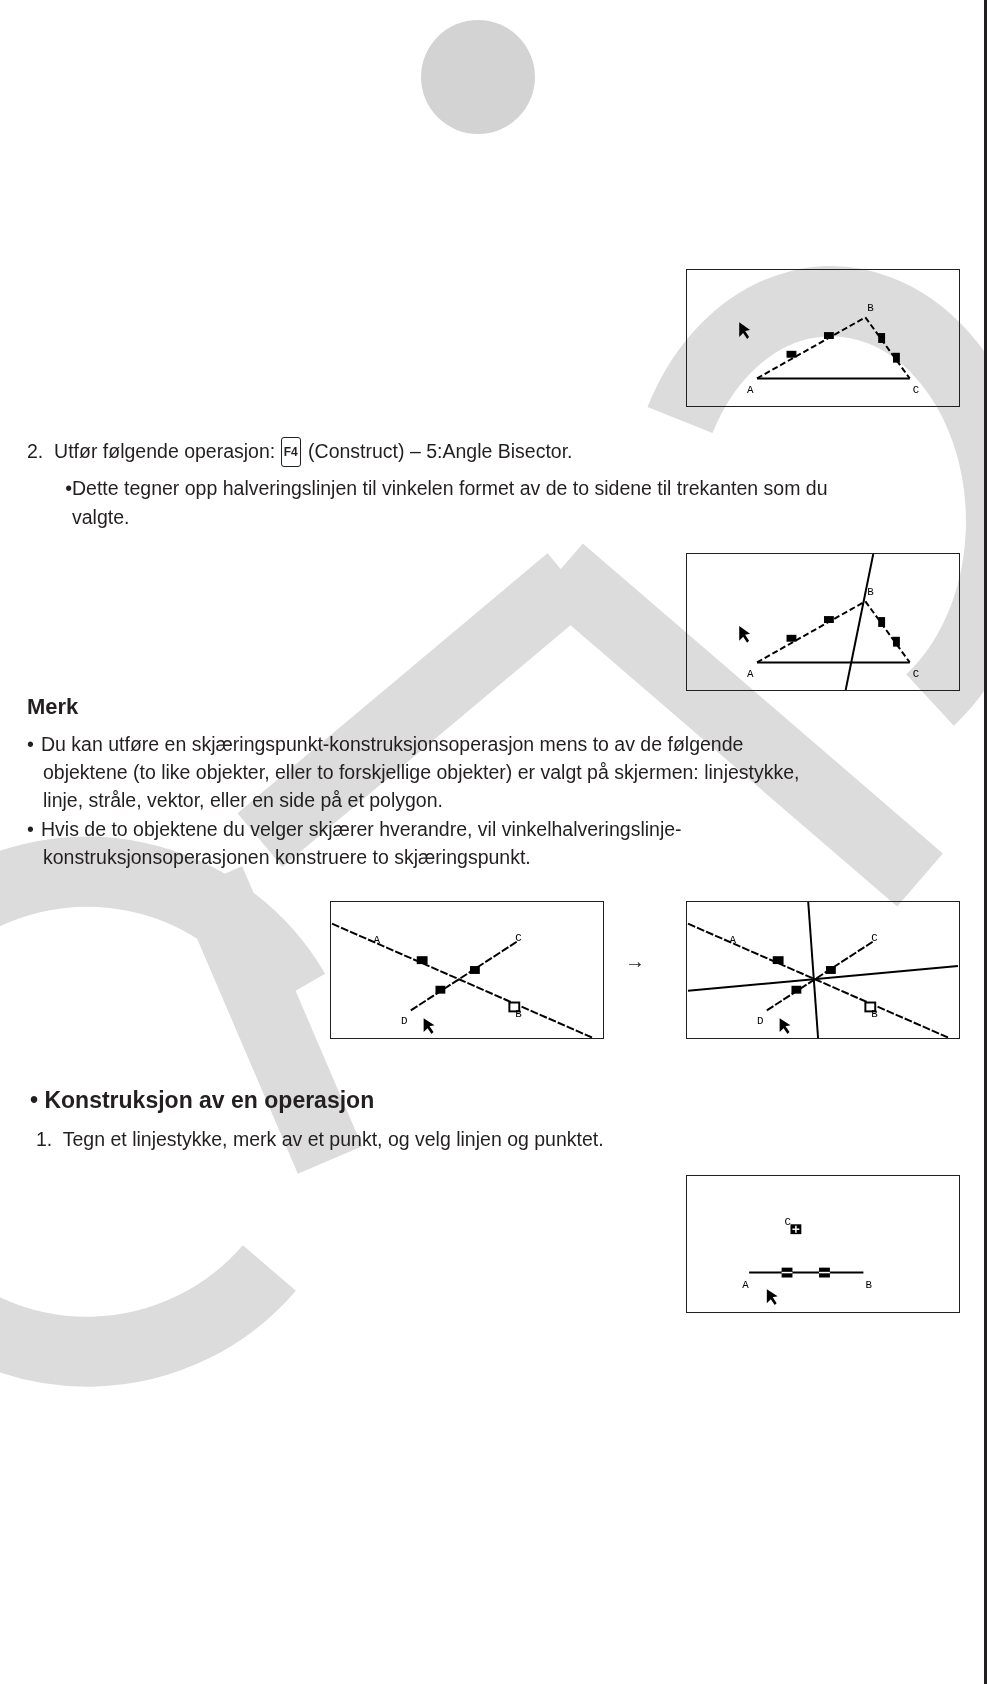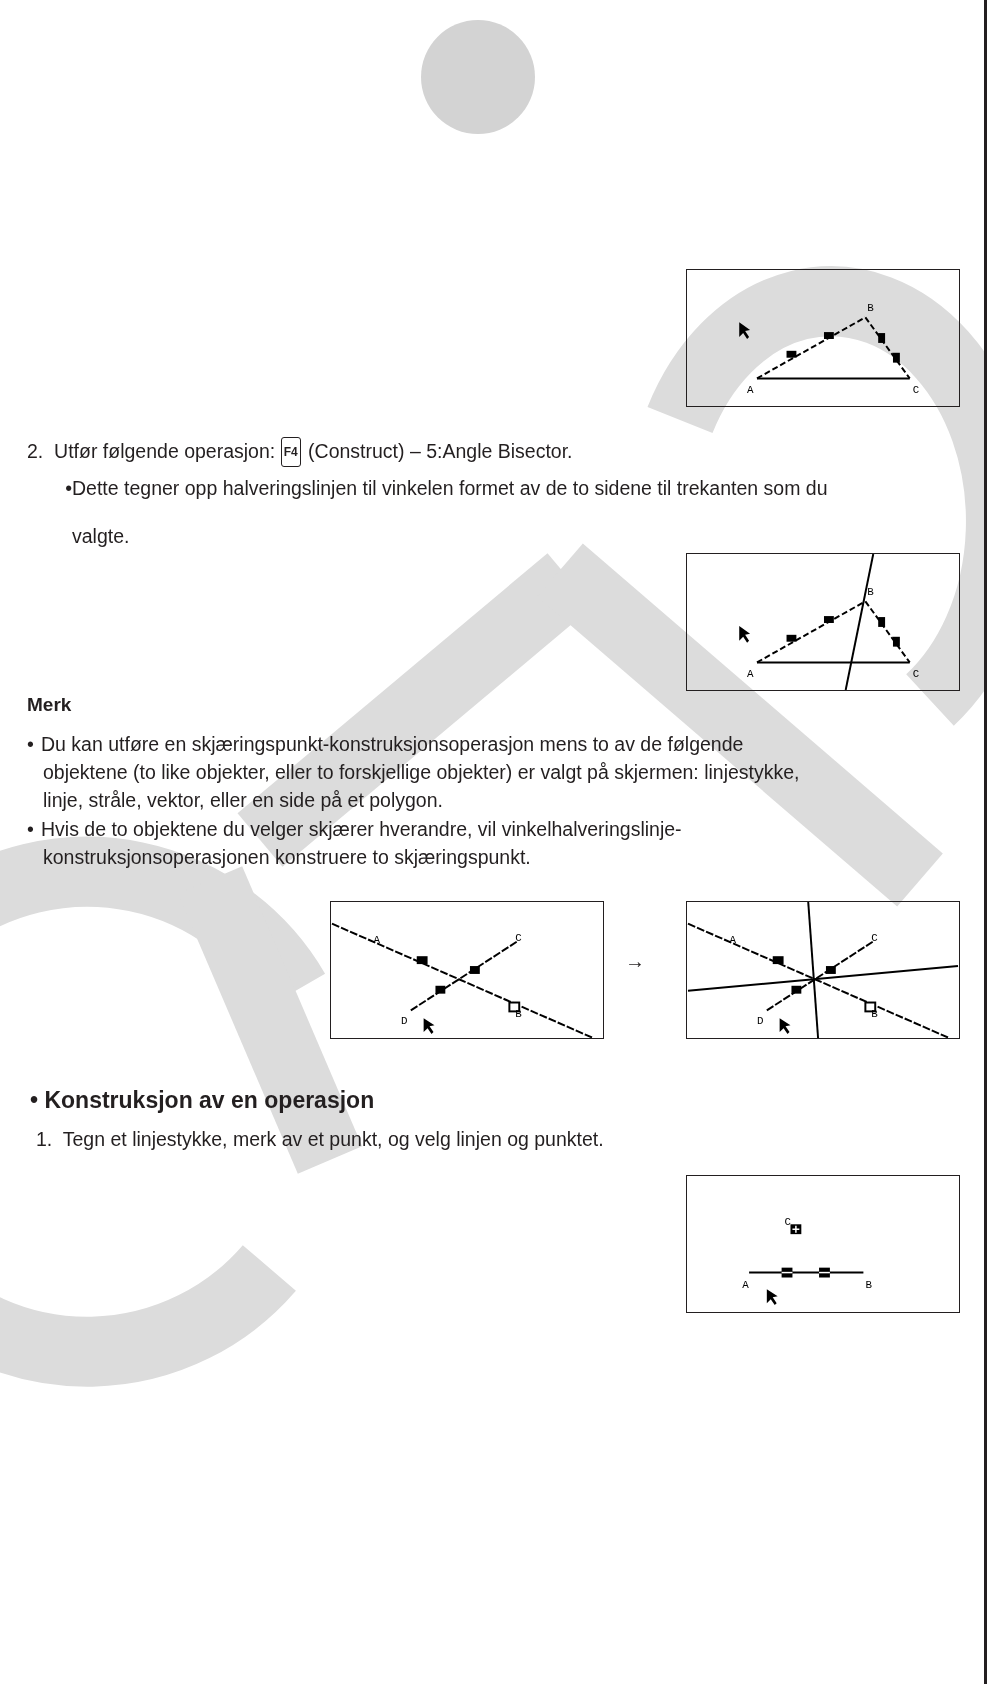--- a/index.html
+++ b/index.html
@@ -9,21 +9,21 @@
     font-family:"Liberation Sans", sans-serif;
   }
   .watermark { position:absolute; left:0; top:0; width:987px; height:1684px; pointer-events:none; }
   .right-bar { position:absolute; left:984px; top:0; width:3px; height:1684px; background:#231f20; }
   .text { position:absolute; font-size:19.5px; line-height:28px; white-space:nowrap; }
   .keycap {
     display:inline-block; border:1.5px solid #231f20; border-radius:3px;
     font-size:12px; line-height:14px; padding:7px 2px; margin-right:2px;
     vertical-align:2px; font-weight:bold;
   }
-  .merk { position:absolute; left:27px; top:694px; font-weight:bold; font-size:19px; }
+  .merk { position:absolute; left:27px; top:694px; font-weight:bold; font-size:22px; }
   .heading { position:absolute; left:30px; top:1087px; font-weight:bold; font-size:23px; }
   .bullet { display:inline-block; width:14px; }
   .screen {
     position:absolute; width:274px; height:138px; border:1.5px solid #231f20;
     background:transparent; box-sizing:border-box;
   }
   .screen svg { width:100%; height:100%; display:block; }
   .arrow { position:absolute; left:625px; top:950px; font-size:20px; }
 </style>
 </head>
@@ -66,21 +66,21 @@
 
 <div class="text" style="left:27px; top:437px;">
   <span>2.</span>&nbsp;
   <span>Utfør følgende operasjon: </span>
   <span class="keycap">F4</span>
   <span>(Construct) – 5:Angle Bisector.</span>
 </div>
 <div class="text" style="left:58px; top:474px;text-align:right;">
   <span class="bullet">•</span><span>Dette tegner opp halveringslinjen til vinkelen formet av de to sidene til trekanten som du</span>
 </div>
-<div class="text" style="left:72px; top:522px;">valgte.</div>
+<div class="text" style="left:72px; top:503px;">valgte.</div>
 
 <div class="screen" style="left:686px; top:553px;">
   <svg viewBox="0 0 274 138">
     <g stroke="#000" stroke-width="2" fill="none">
       <line x1="70" y1="110" x2="180" y2="48" stroke-dasharray="6,3"></line>
       <line x1="180" y1="48" x2="225" y2="110" stroke-dasharray="6,3"></line>
       <line x1="70" y1="110" x2="225" y2="110"></line>
       <line x1="188" y1="0" x2="160" y2="138"></line>
     </g>
     <rect x="100" y="82" width="10" height="7" fill="#000"></rect>

